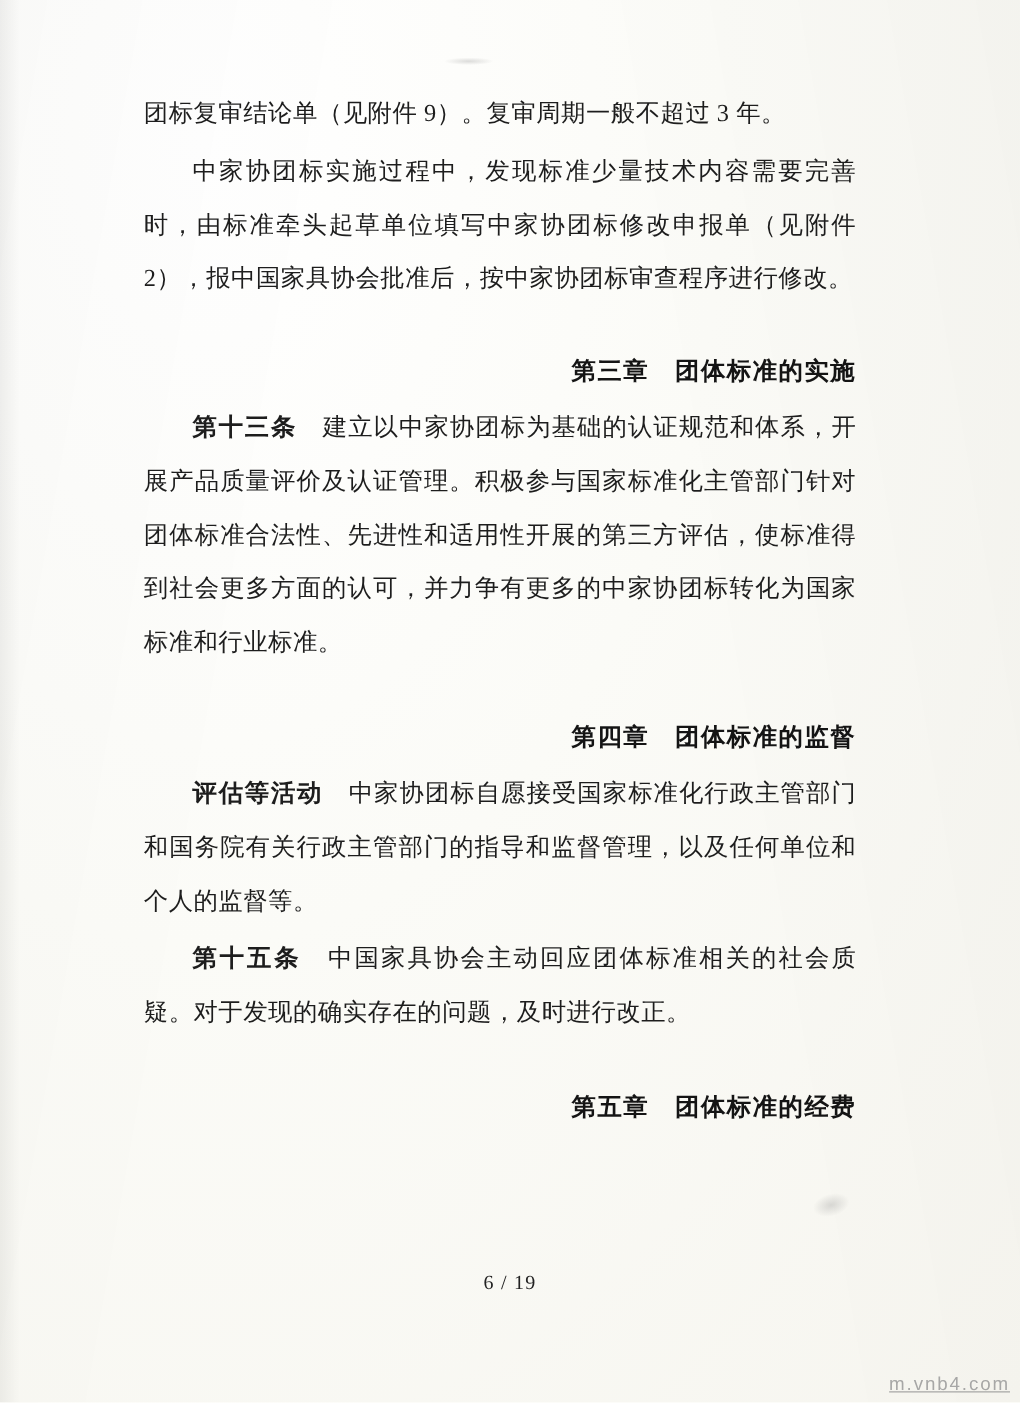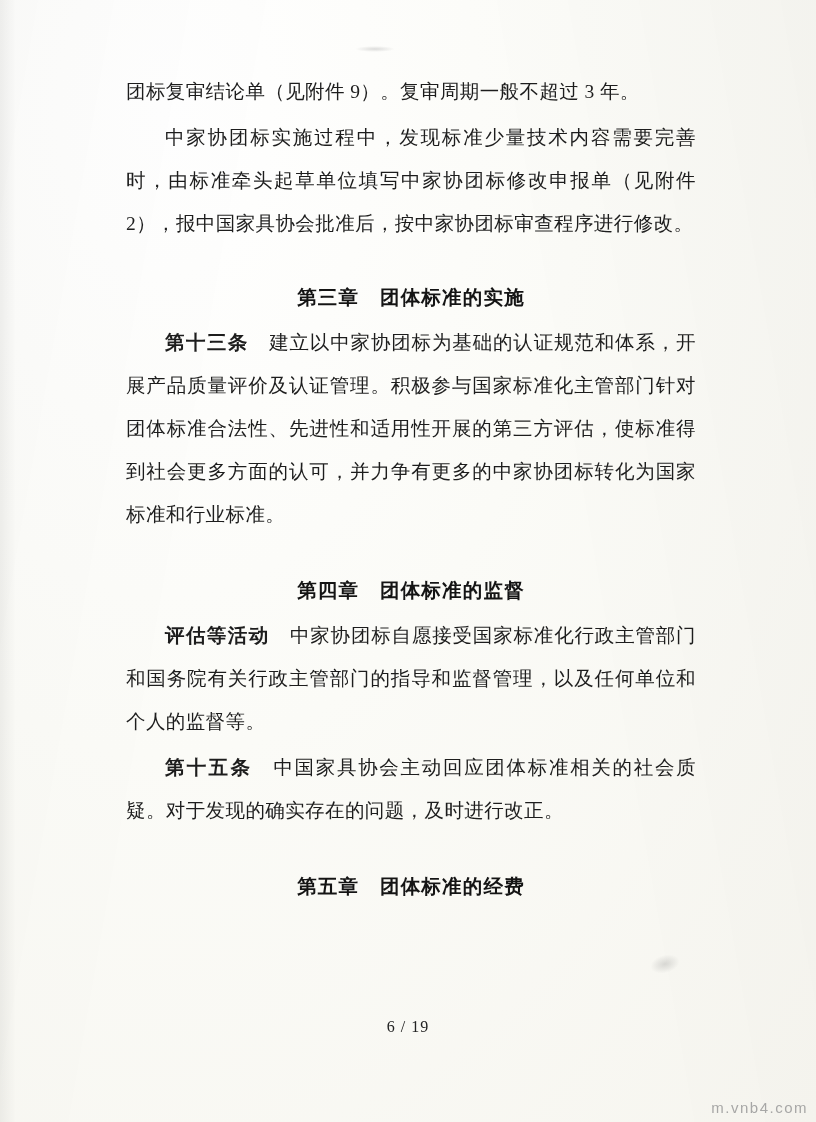--- a/index.html
+++ b/index.html
@@ -26,21 +26,21 @@
     position: absolute;
     inset: 0;
     pointer-events: none;
     background:
       linear-gradient(100deg, rgba(0,0,0,0.015) 0%, rgba(0,0,0,0) 30%),
       linear-gradient(260deg, rgba(0,0,0,0.02) 0%, rgba(0,0,0,0) 35%);
     mix-blend-mode: multiply;
   }
   .content {
     position: absolute;
-    left: 126px;
+    left: 115px;
     top: 70px;
     width: 570px;
   }
   p.para {
     margin: 0 0 3px 0;
     font-size: 19.5px;
     line-height: 43px;
     text-indent: 39px;
     text-align: justify;
     text-justify: inter-ideograph;
@@ -48,21 +48,21 @@
     color: #1d1d1d;
   }
   p.para.noindent {
     text-indent: 0;
   }
   h2.chapter {
     margin: 0;
     font-size: 19.5px;
     line-height: 43px;
     font-weight: bold;
-    text-align: center;
+    text-align: right;
     letter-spacing: 1.2px;
     color: #141414;
   }
   .gap-before-chapter {
     height: 28px;
   }
   .gap-after-chapter {
     height: 2px;
   }
   .gap-big {
@@ -85,20 +85,21 @@
   }
   .watermark {
     position: absolute;
     right: 8px;
     bottom: 6px;
     font-family: "Liberation Sans", sans-serif;
     font-size: 15px;
     color: #9a9a9a;
     letter-spacing: 1.5px;
     opacity: 0.85;
+    text-decoration: underline;
   }
   .smudge {
     position: absolute;
     pointer-events: none;
   }
   .smudge-a {
     left: 355px; top: 46px;
     width: 40px; height: 6px;
     background: radial-gradient(ellipse at center, rgba(120,120,120,0.25), rgba(255,255,255,0) 70%);
   }

